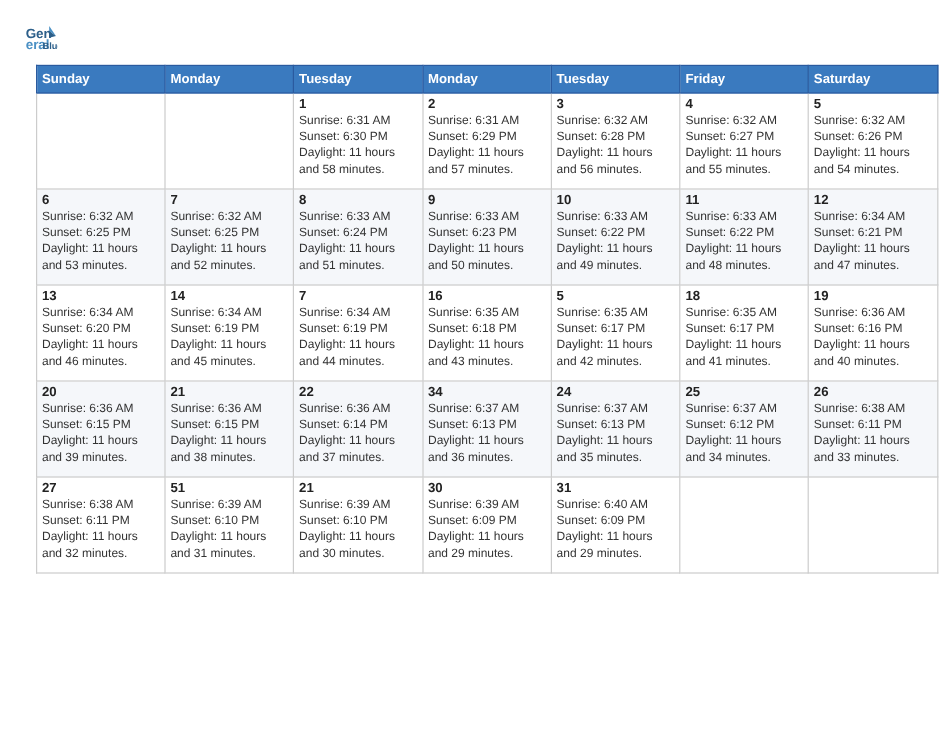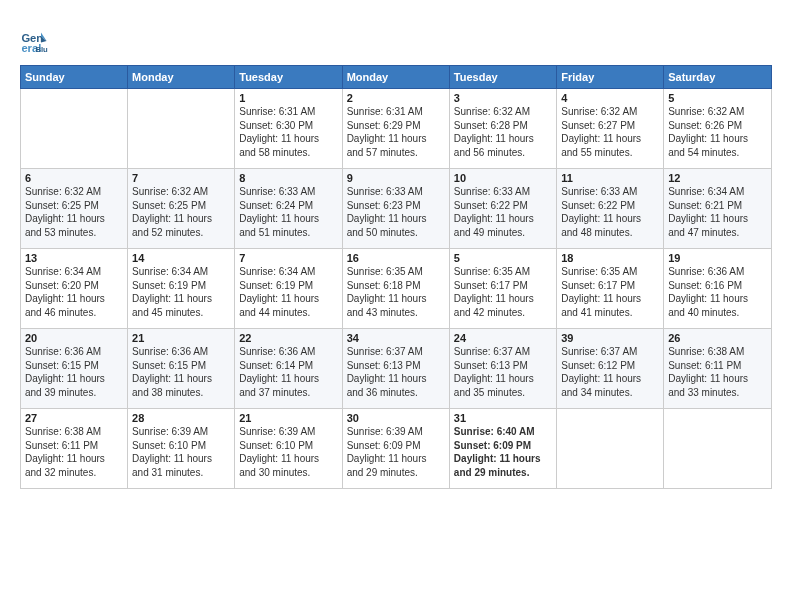--- a/index.html
+++ b/index.html
@@ -6,21 +6,21 @@
     body {
       font-family: Arial, sans-serif;
       background: #fff;
       width: 792px;
       height: 612px;
       overflow: hidden;
     }
     .page {
       width: 792px;
       height: 472px;
-      padding: 27px 20px 10px 20px;
+      padding: 16px 20px 10px 20px;
       background: #fff;
     }
     .header {
       display: flex;
       justify-content: space-between;
       align-items: flex-start;
       margin-bottom: 10px;
     }
     .logo {
       display: flex;
@@ -40,20 +40,21 @@
       color: #222;
     }
     .location {
       font-size: 14px;
       color: #555;
     }
     .calendar {
       width: 100%;
       border-collapse: collapse;
       font-size: 9.5px;
+      margin-left: 10px;
     }
     .calendar th {
       background: #3a7abf;
       color: #fff;
       padding: 5px 4px;
       text-align: left;
       font-size: 11px;
       font-weight: bold;
       border: 1px solid #2a5a9f;
     }
@@ -288,21 +289,21 @@
 and 36 minutes.</div>
           </td>
           <td>
             <span class="day-number">24</span>
             <div class="day-info" style="white-space: pre-line;">Sunrise: 6:37 AM
 Sunset: 6:13 PM
 Daylight: 11 hours
 and 35 minutes.</div>
           </td>
           <td>
-            <span class="day-number">39</span>
+            <span class="day-number">25</span>
             <div class="day-info" style="white-space: pre-line;">Sunrise: 6:37 AM
 Sunset: 6:12 PM
 Daylight: 11 hours
 and 34 minutes.</div>
           </td>
           <td>
             <span class="day-number">26</span>
             <div class="day-info" style="white-space: pre-line;">Sunrise: 6:38 AM
 Sunset: 6:11 PM
 Daylight: 11 hours
@@ -311,21 +312,21 @@
         </tr>
         <tr>
           <td>
             <span class="day-number">27</span>
             <div class="day-info" style="white-space: pre-line;">Sunrise: 6:38 AM
 Sunset: 6:11 PM
 Daylight: 11 hours
 and 32 minutes.</div>
           </td>
           <td>
-            <span class="day-number">28</span>
+            <span class="day-number">51</span>
             <div class="day-info" style="white-space: pre-line;">Sunrise: 6:39 AM
 Sunset: 6:10 PM
 Daylight: 11 hours
 and 31 minutes.</div>
           </td>
           <td>
             <span class="day-number">21</span>
             <div class="day-info" style="white-space: pre-line;">Sunrise: 6:39 AM
 Sunset: 6:10 PM
 Daylight: 11 hours
@@ -333,21 +334,21 @@
           </td>
           <td>
             <span class="day-number">30</span>
             <div class="day-info" style="white-space: pre-line;">Sunrise: 6:39 AM
 Sunset: 6:09 PM
 Daylight: 11 hours
 and 29 minutes.</div>
           </td>
           <td>
             <span class="day-number">31</span>
-            <div class="day-info" style="white-space: pre-line; font-weight: bold;">Sunrise: 6:40 AM
+            <div class="day-info" style="white-space: pre-line;">Sunrise: 6:40 AM
 Sunset: 6:09 PM
 Daylight: 11 hours
 and 29 minutes.</div>
           </td>
           <td class="empty-cell"></td>
           <td class="empty-cell"></td>
         </tr>
       </tbody>
   </table>
 </div>

